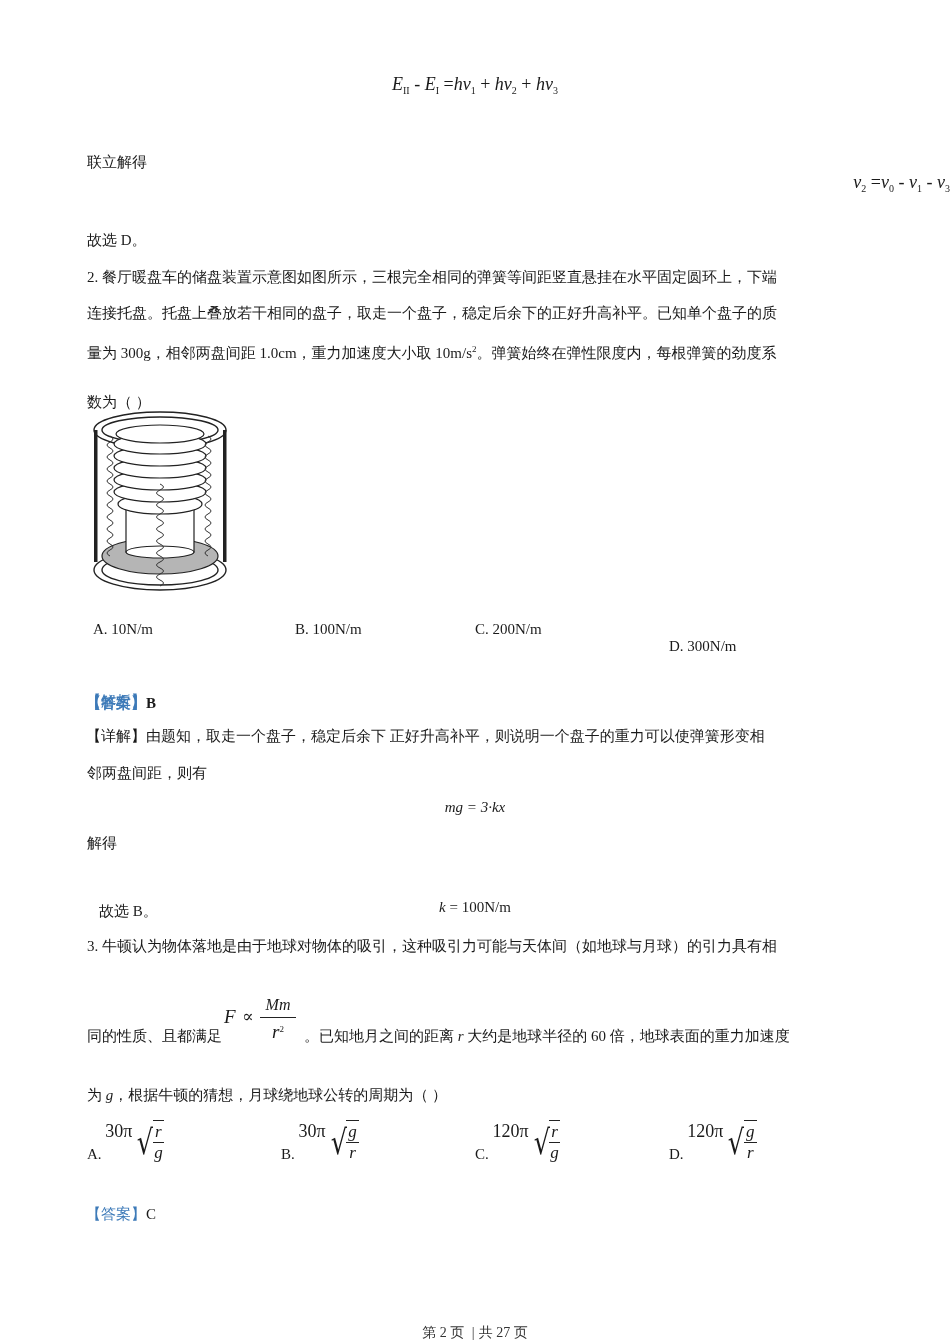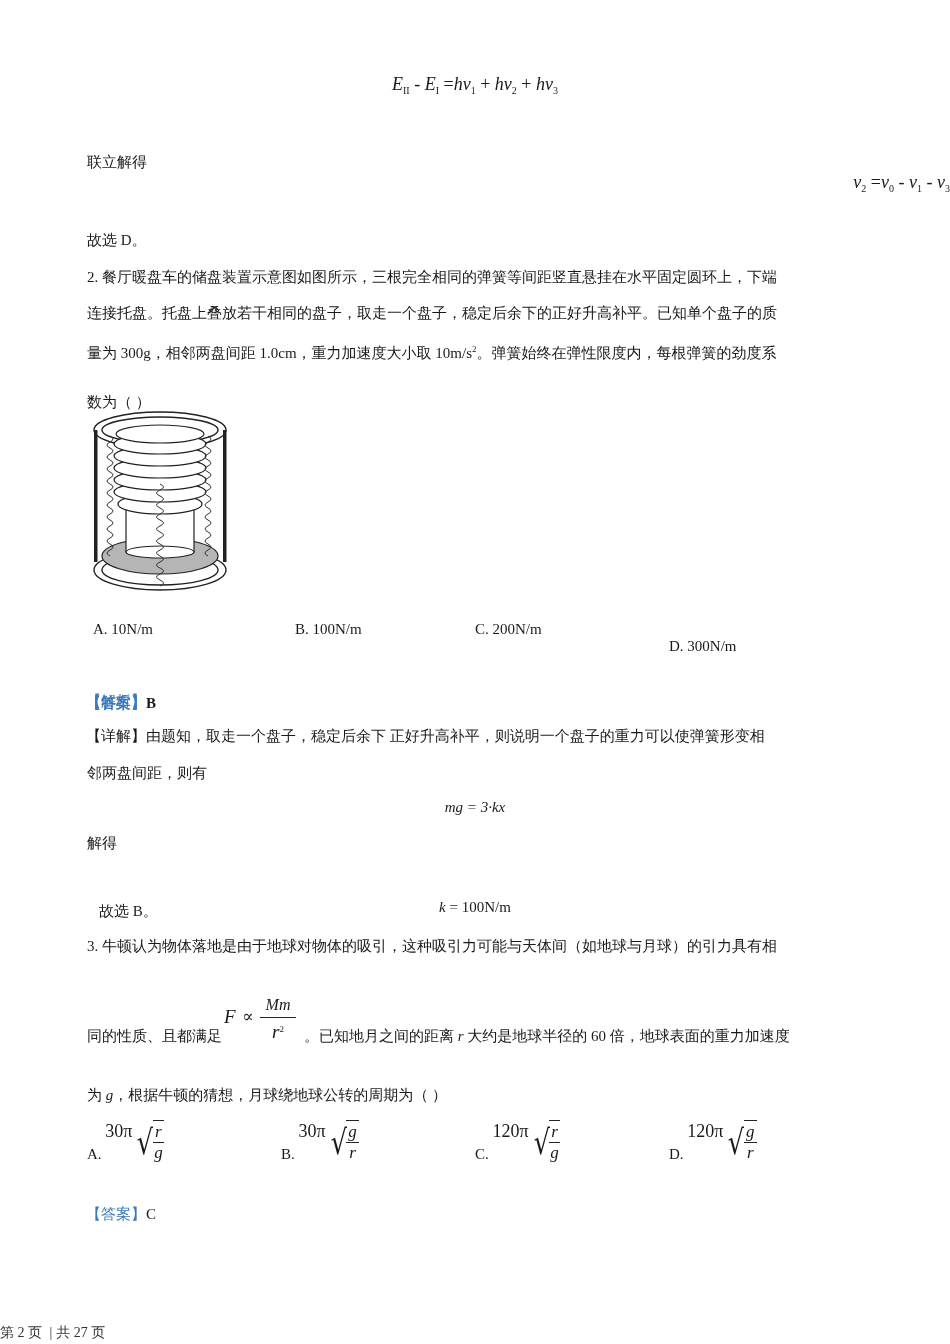--- a/index.html
+++ b/index.html
@@ -20,21 +20,21 @@
   .opt { position: absolute; white-space: nowrap; font-size: 15px; }
   .frac { display: inline-block; vertical-align: middle; text-align: center; }
   .frac .num { display: block; border-bottom: 1.2px solid #222; padding: 0 2px; line-height: 22px; }
   .frac .den { display: block; line-height: 22px; }
   .sqrt { display: inline-flex; align-items: center; vertical-align: middle; }
   .sqrt .rad { font-size: 34px; line-height: 1; transform: scaleX(0.75); margin-right: -3px; font-family: "DejaVu Serif", serif; font-style: normal; }
   .sqrt .body { border-top: 1.2px solid #222; padding-top: 1px; }
   .sqrt .frac .num { line-height: 20px; font-size: 17px; }
   .sqrt .frac .den { line-height: 20px; font-size: 17px; }
   .coef { font-size: 18px; font-style: normal; vertical-align: 8px; margin-right: 2px; }
-  .footer { position: absolute; top: 1324px; left: 0; width: 950px; font-size: 14px; color: #333; }
+  .footer { position: absolute; top: 1324px; left: 0; width: 950px; text-align: center; font-size: 14px; color: #333; }
 </style>
 </head>
 <body>
 
 <div class="center eq" style="top:74px;">
   <span class="math">E</span><sub>II</sub>
   <span>-</span>
   <span class="math">E</span><sub>I</sub>
   <span>=</span><span class="math">hν</span><sub>1</sub>
   <span>+</span>

